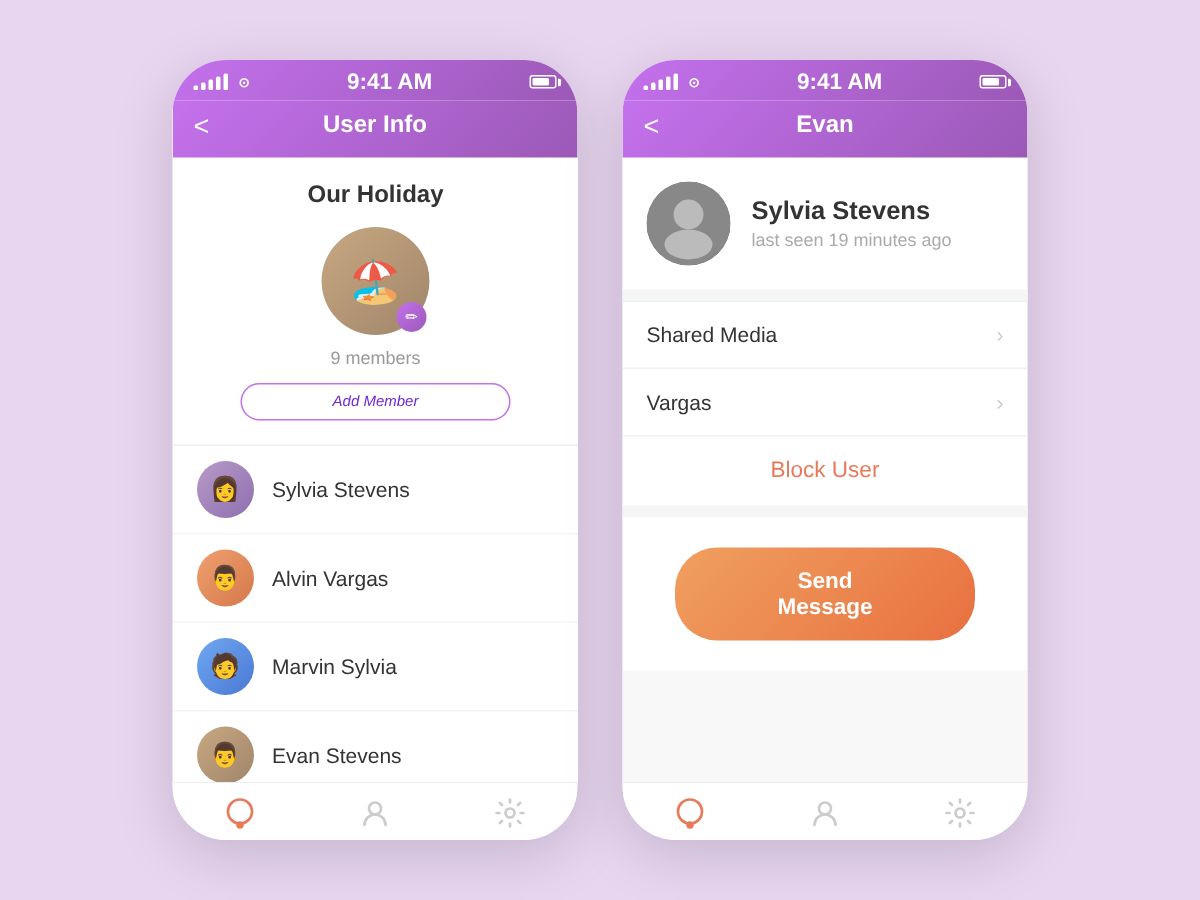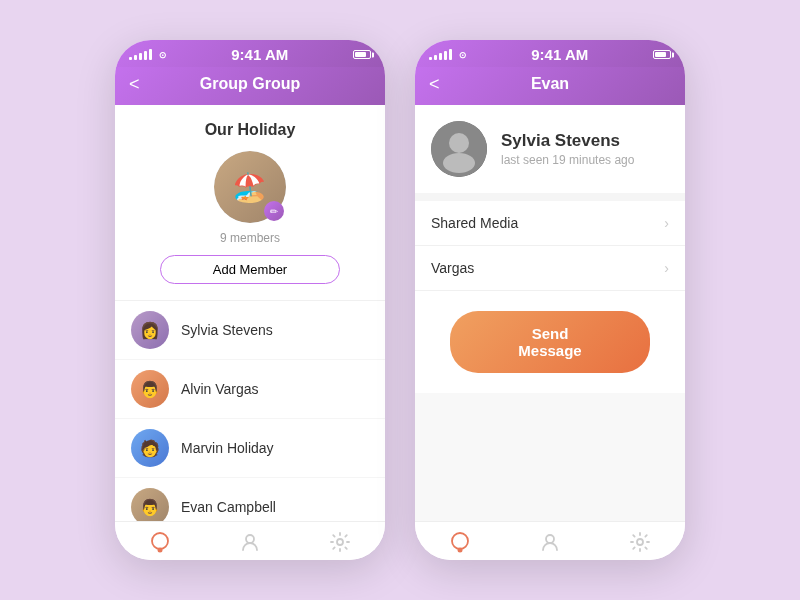--- a/index.html
+++ b/index.html
@@ -155,28 +155,29 @@
       color: white;
       font-size: 10px;
     }
     .members-count {
       font-size: 12px;
       color: #999;
       margin-bottom: 10px;
     }
     .add-member-btn {
       border: 1.5px solid #c471ed;
-      color: #000000;
+      color: #6d28d9;
       background: transparent;
       border-radius: 20px;
       padding: 6px 28px;
-      font-size: 13px;
+      font-size: 10px;
       cursor: pointer;
       width: 180px;
       text-align: center;
+      font-style: italic;
     }
 
     .member-list {
       background: white;
       margin-top: 0;
     }
     .member-item {
       display: flex;
       align-items: center;
       padding: 10px 16px;
@@ -331,21 +332,21 @@
       <span class="wifi-icon" style="margin-left:4px">⊙</span>
     </div>
     <span class="time">9:41 AM</span>
     <div class="battery-icon">
       <div class="battery-fill"></div>
     </div>
   </div>
 
   <div class="nav-bar">
     <span class="back-btn">&lt;</span>
-    <span class="title">Group Group</span>
+    <span class="title">User Info</span>
   </div>
 
   <div class="phone-content">
 
     <div class="group-info-section">
       <span class="group-title">Our Holiday</span>
       <div class="group-avatar-wrap">
         <div class="group-avatar">
           <div class="group-avatar-img av-brown">🏖️</div>
         </div>
@@ -359,25 +360,25 @@
       <div class="member-item">
         <div class="member-avatar av-purple">👩</div>
         <span class="member-name">Sylvia Stevens</span>
       </div>
       <div class="member-item">
         <div class="member-avatar av-orange">👨</div>
         <span class="member-name">Alvin Vargas</span>
       </div>
       <div class="member-item">
         <div class="member-avatar av-blue">🧑</div>
-        <span class="member-name">Marvin Holiday</span>
+        <span class="member-name">Marvin Sylvia</span>
       </div>
       <div class="member-item">
         <div class="member-avatar av-brown">👨</div>
-        <span class="member-name">Evan Campbell</span>
+        <span class="member-name">Evan Stevens</span>
       </div>
 
     </div>
   </div>
 
   <div class="tab-bar">
     <div class="tab-icon active">
       <svg width="22" height="22" viewBox="0 0 22 22" fill="none">
         <circle cx="11" cy="10" r="8" stroke="#e8795a" stroke-width="1.8" fill="none"></circle>
         <circle cx="11" cy="19" r="2.5" fill="#e8795a"></circle>
@@ -444,20 +445,23 @@
       <div class="info-item">
         <span class="info-item-label">Shared Media</span>
         <span class="info-item-chevron">›</span>
       </div>
       <div class="info-item">
         <span class="info-item-label">Vargas</span>
         <span class="info-item-chevron">›</span>
       </div>
     </div>
 
+    <div class="block-user-section">
+      <button class="block-user-btn">Block User</button>
+    </div>
 
     <div class="send-message-section">
       <button class="send-message-btn">Send Message</button>
     </div>
   </div>
 
   <div class="tab-bar">
     <div class="tab-icon active">
       <svg width="22" height="22" viewBox="0 0 22 22" fill="none">
         <circle cx="11" cy="10" r="8" stroke="#e8795a" stroke-width="1.8" fill="none"></circle>

